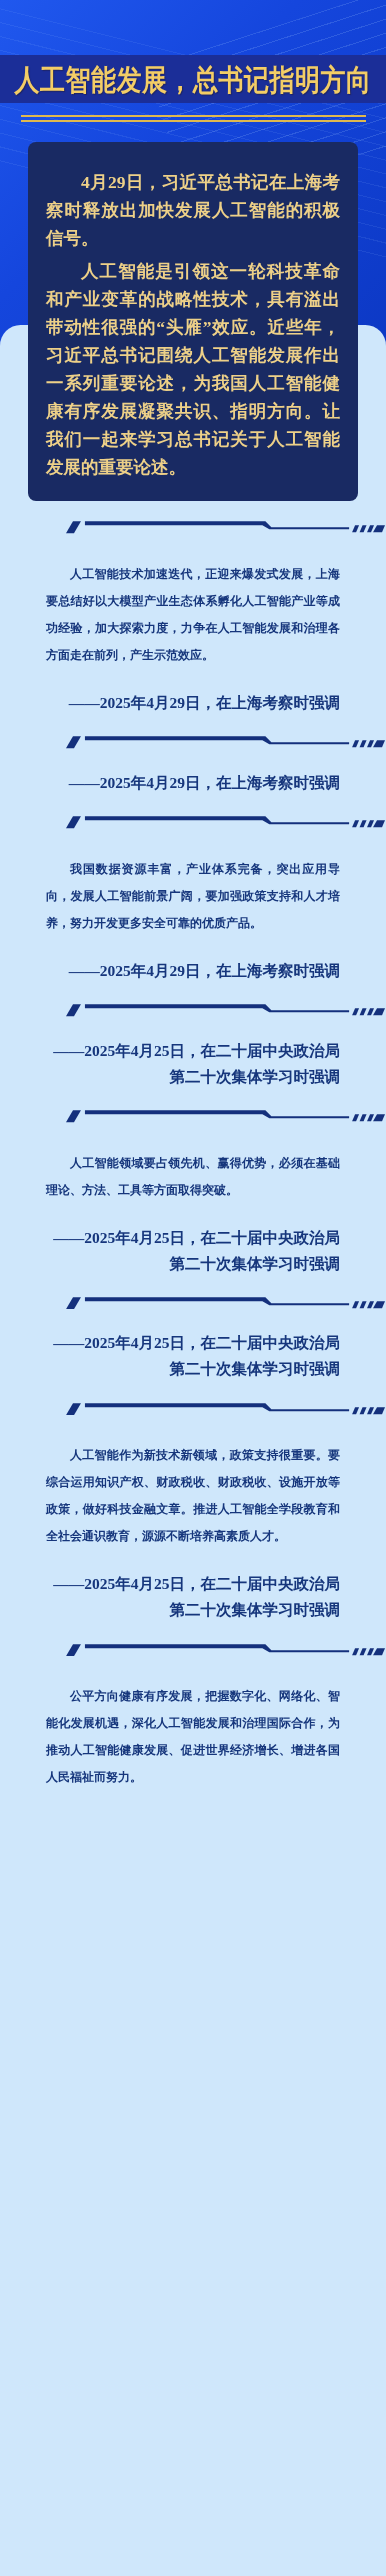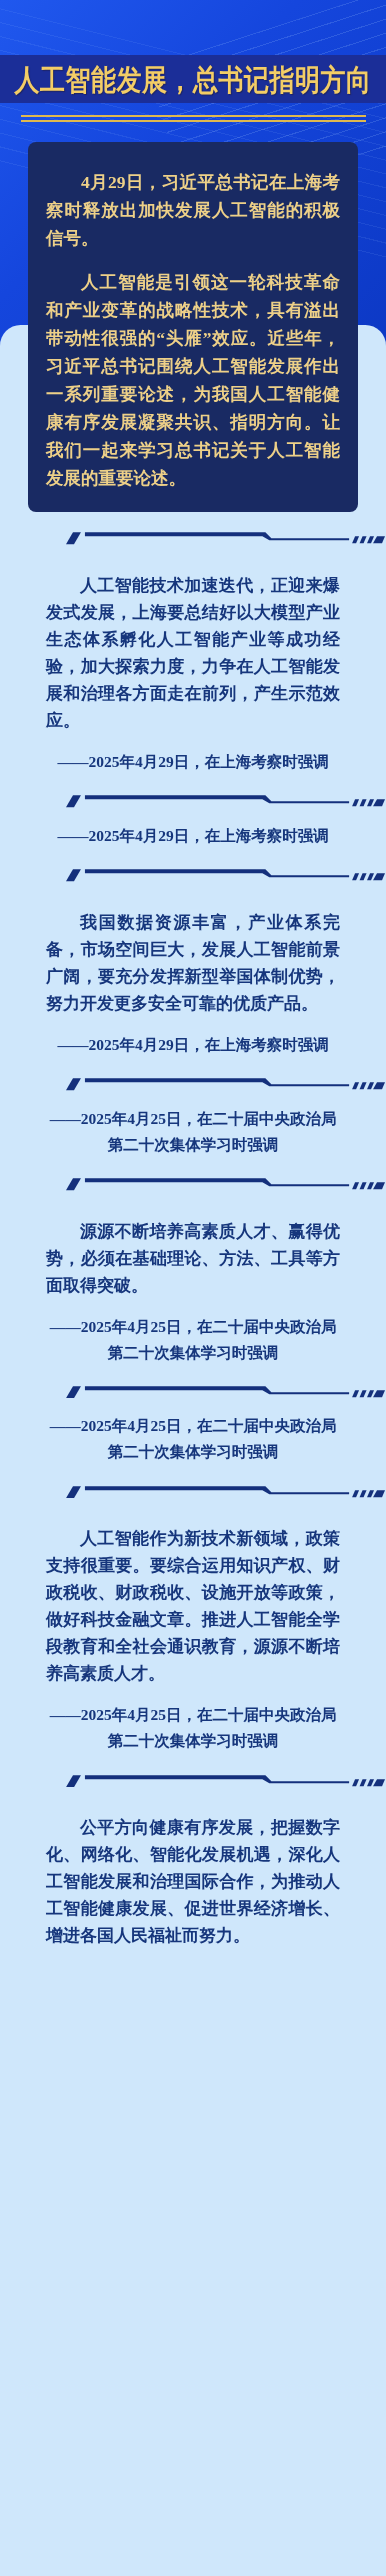--- a/index.html
+++ b/index.html
@@ -45,30 +45,30 @@
   .gold-rules .rule + .rule { margin-top:3.6px; }
   .intro-card {
     width:330px; margin:19.6px auto 0;
     background:#192a63; border-radius:8px;
     padding:26px 18px 20px;
   }
   .intro-card p {
     color:#edd088; font-size:17.5px; line-height:28px;
     text-indent:2em; text-align:justify; font-weight:bold;
   }
-  .intro-card p + p { margin-top:16px; }
+  .intro-card p + p { margin-top:5px; }
   .divider { width:319px; margin:20.6px 0 0 66px; display:block; }
   .quote { margin:0 46px; }
   .q-text {
-    margin-top:27px; color:#16367c; font-size:17px; line-height:27px;
+    margin-top:27px; color:#16367c; font-size:12px; line-height:27px;
     text-indent:2em; text-align:justify; font-weight:bold;
   }
   .q-source {
-    margin-top:15px; color:#16367c; font-size:15.5px; line-height:26px;
-    text-align:center; font-weight:bold;
+    margin-top:21px; color:#16367c; font-size:15.5px; line-height:26px;
+    text-align:right; font-weight:bold;
   }
 </style>
 </head>
 <body>
 
 <div class="hero-bg">
   <div class="hero-streak s1"></div>
   <div class="hero-streak s2"></div>
 </div>
 <div class="light-bg"></div>
@@ -124,21 +124,21 @@
         <polygon points="14,0 30,0 16,24 0,24"></polygon>
         <path d="M38,0 L400,0 L412,12 L568,12 L568,16 L408,16 L394,8 L38,8 Z"></path>
         <polygon points="580,8 588,8 582,22 574,22"></polygon>
         <polygon points="595,8 603,8 597,22 589,22"></polygon>
         <polygon points="610,8 618,8 612,22 604,22"></polygon>
         <polygon points="624,8 640,8 634,22 616,22"></polygon>
       </g>
     </svg>
 
     <div class="quote">
-      <p class="q-text">我国数据资源丰富，产业体系完备，市场空间巨大，发展人工智能前景广阔，要充分发挥新型举国体制优势，努力开发更多安全可靠的优质产品。</p>
+      <p class="q-text">我国数据资源丰富，产业体系完备，突出应用导向，发展人工智能前景广阔，要加强政策支持和人才培养，努力开发更多安全可靠的优质产品。</p>
       <p class="q-source">——2025年4月29日，在上海考察时强调</p>
     </div>
     <svg class="divider" viewBox="0 0 640 24" width="319" height="12.4" xmlns="http://www.w3.org/2000/svg">
       <g fill="#14307c">
         <polygon points="14,0 30,0 16,24 0,24"></polygon>
         <path d="M38,0 L400,0 L412,12 L568,12 L568,16 L408,16 L394,8 L38,8 Z"></path>
         <polygon points="580,8 588,8 582,22 574,22"></polygon>
         <polygon points="595,8 603,8 597,22 589,22"></polygon>
         <polygon points="610,8 618,8 612,22 604,22"></polygon>
         <polygon points="624,8 640,8 634,22 616,22"></polygon>
@@ -153,21 +153,21 @@
         <polygon points="14,0 30,0 16,24 0,24"></polygon>
         <path d="M38,0 L400,0 L412,12 L568,12 L568,16 L408,16 L394,8 L38,8 Z"></path>
         <polygon points="580,8 588,8 582,22 574,22"></polygon>
         <polygon points="595,8 603,8 597,22 589,22"></polygon>
         <polygon points="610,8 618,8 612,22 604,22"></polygon>
         <polygon points="624,8 640,8 634,22 616,22"></polygon>
       </g>
     </svg>
 
     <div class="quote">
-      <p class="q-text">源源不断培养高素质人才、赢得优势，必须在基础理论、方法、工具等方面取得突破。</p>
+      <p class="q-text">人工智能领域要占领先机、赢得优势，必须在基础理论、方法、工具等方面取得突破。</p>
       <p class="q-source">——2025年4月25日，在二十届中央政治局第二十次集体学习时强调</p>
     </div>
     <svg class="divider" viewBox="0 0 640 24" width="319" height="12.4" xmlns="http://www.w3.org/2000/svg">
       <g fill="#14307c">
         <polygon points="14,0 30,0 16,24 0,24"></polygon>
         <path d="M38,0 L400,0 L412,12 L568,12 L568,16 L408,16 L394,8 L38,8 Z"></path>
         <polygon points="580,8 588,8 582,22 574,22"></polygon>
         <polygon points="595,8 603,8 597,22 589,22"></polygon>
         <polygon points="610,8 618,8 612,22 604,22"></polygon>
         <polygon points="624,8 640,8 634,22 616,22"></polygon>

